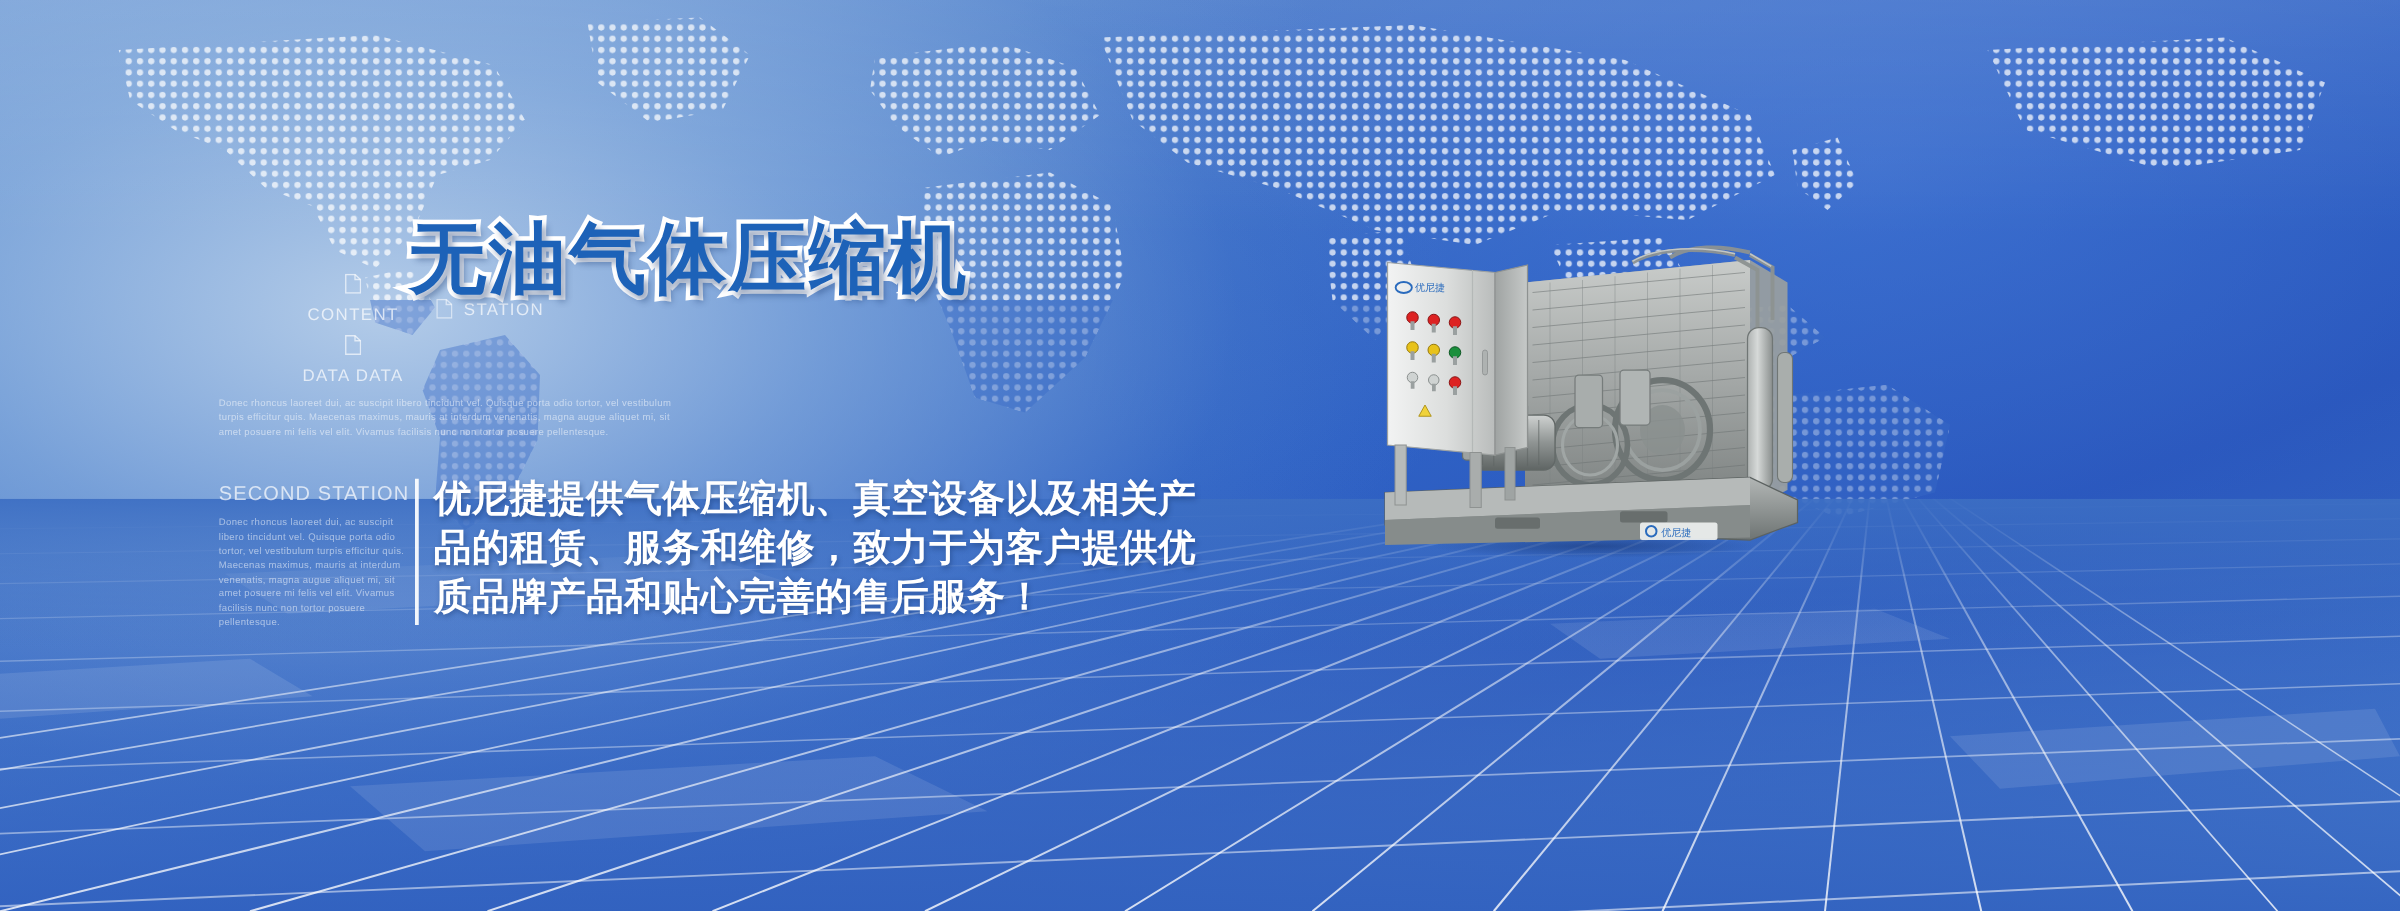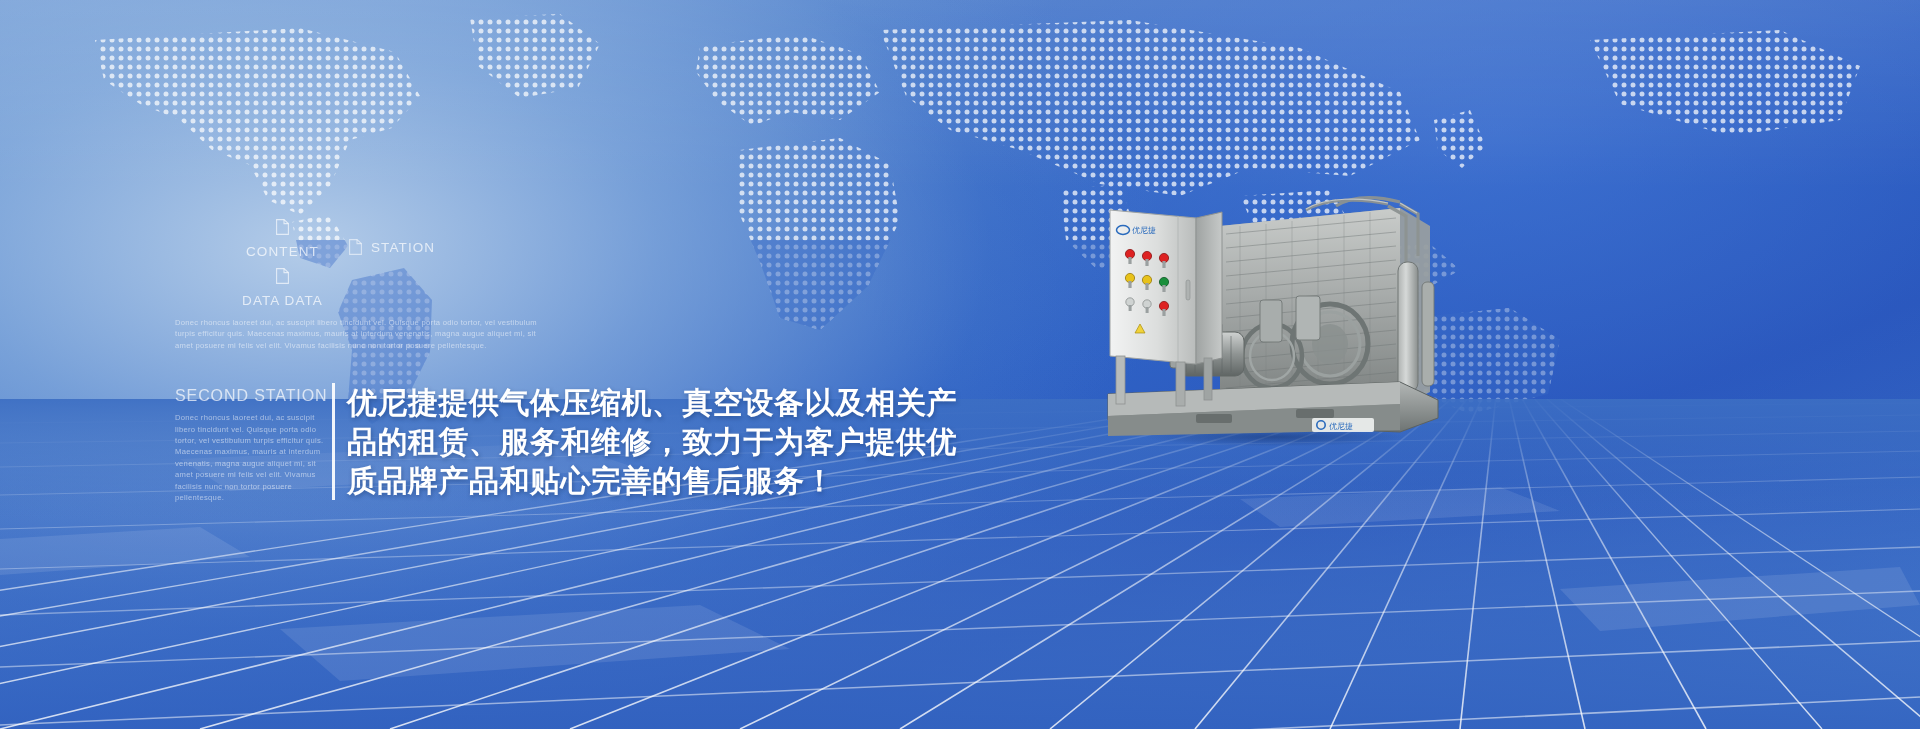--- a/index.html
+++ b/index.html
@@ -90,21 +90,21 @@
     white-space:nowrap;
   }
 
   
   .desc {
     position:absolute; left:332px; top:383px;
     width:640px;
     border-left:3px solid rgba(255,255,255,0.92);
     padding-left:12px;
     color:#ffffff;
-    font-family:Liberation Serif, serif;
+    font-family:Liberation Mono, monospace;
     font-weight:bold;
     font-size:30px;
     line-height:39px;
     letter-spacing:0.5px;
     text-shadow:1px 2px 4px rgba(20,50,105,0.45);
   }
 
   
   .machine { position:absolute; left:1100px; top:196px; width:345px; height:250px; }
   .machine svg { display:block; }
@@ -259,20 +259,21 @@
   </div>
 
   <div class="deco-loader">
     <svg class="doc-ico" viewBox="0 0 13 16">
       <path d="M0.6 0.6 H8 L12.4 4.6 V15.4 H0.6 Z" fill="none" stroke="rgba(255,255,255,0.55)" stroke-width="1.1"></path>
       <path d="M8 0.6 V4.6 H12.4" fill="none" stroke="rgba(255,255,255,0.55)" stroke-width="1.1"></path>
     </svg>
     <span class="deco-label">STATION</span>
   </div>
 
+  <div class="title">无油气体压缩机</div>
 
   <div class="desc">优尼捷提供气体压缩机、真空设备以及相关产品的租赁、服务和维修，致力于为客户提供优质品牌产品和贴心完善的售后服务！</div>
 
   <div class="machine-shadow"></div>
   <div class="machine">
     <svg width="345" height="250" viewBox="0 0 345 250" xmlns="http://www.w3.org/2000/svg">
       <defs>
         <linearGradient id="panelg" x1="0" y1="0" x2="1" y2="0">
           <stop offset="0%" stop-color="#f2f3f3"></stop>
           <stop offset="55%" stop-color="#dcdedd"></stop>

